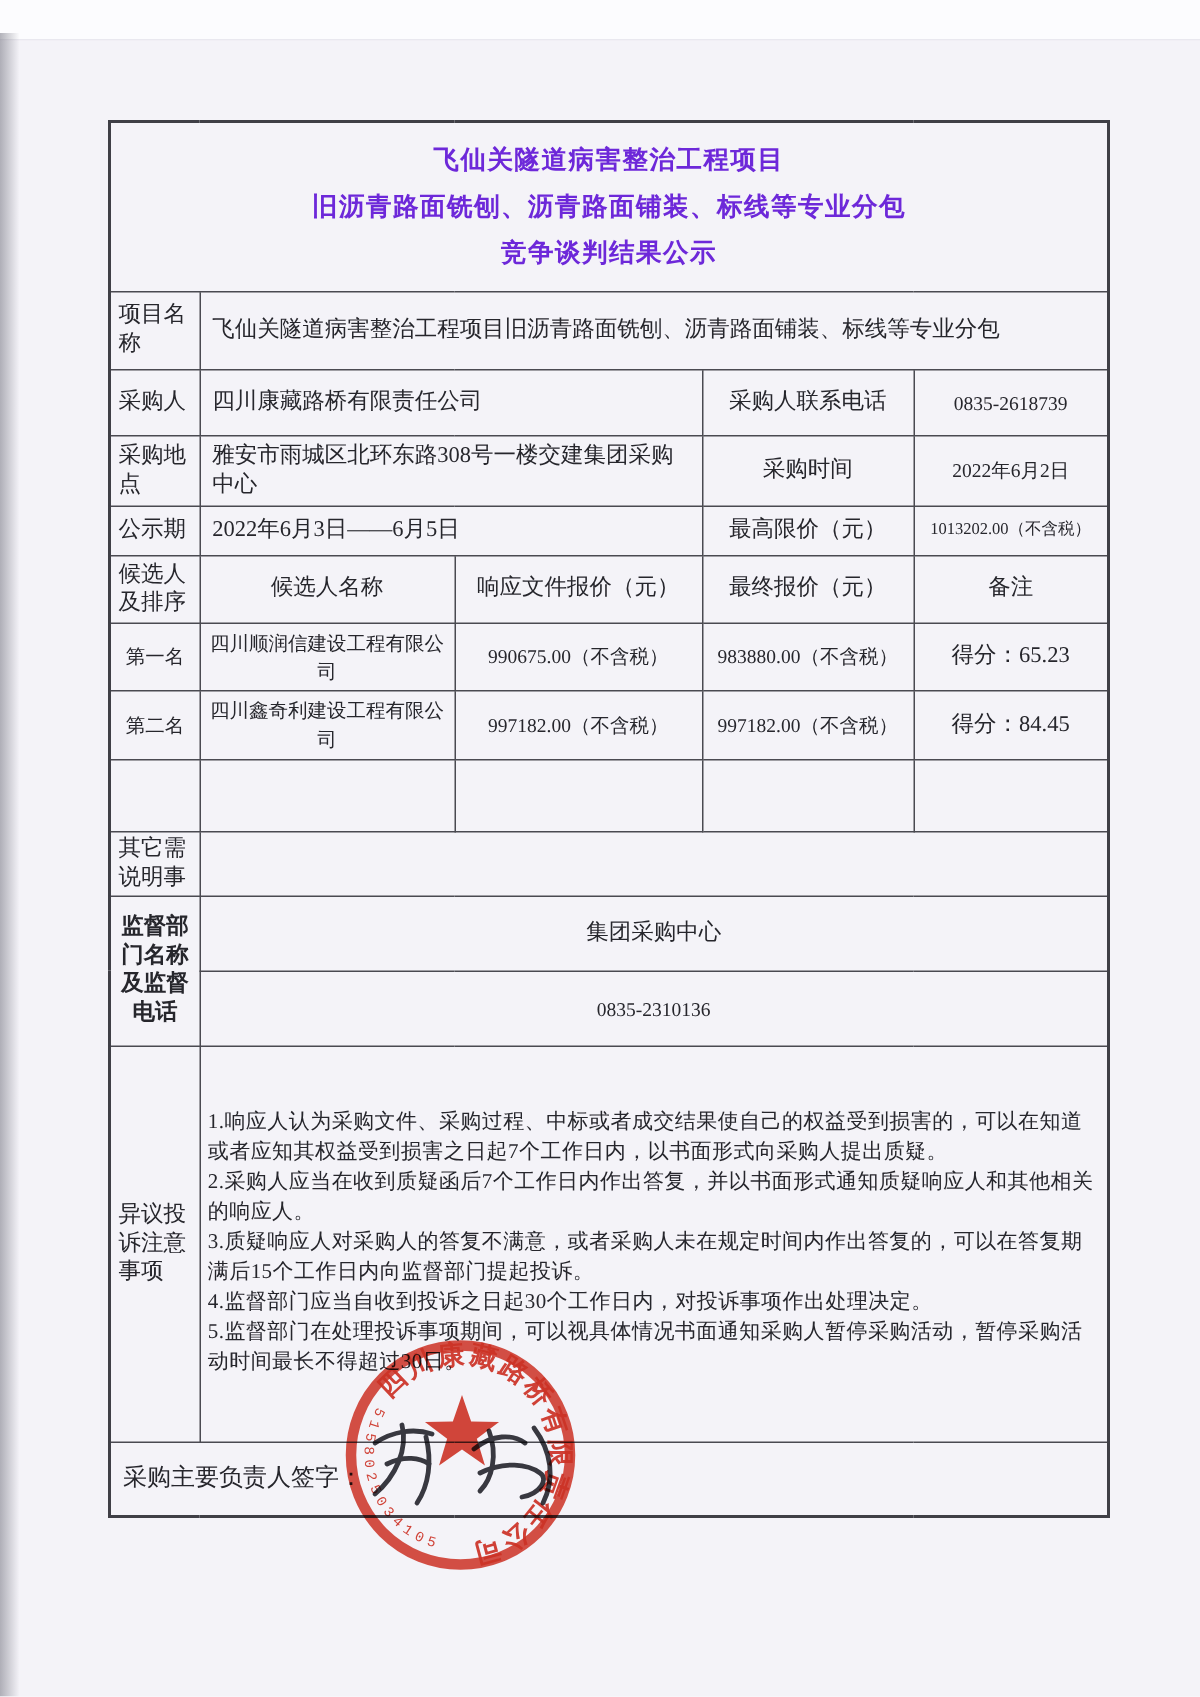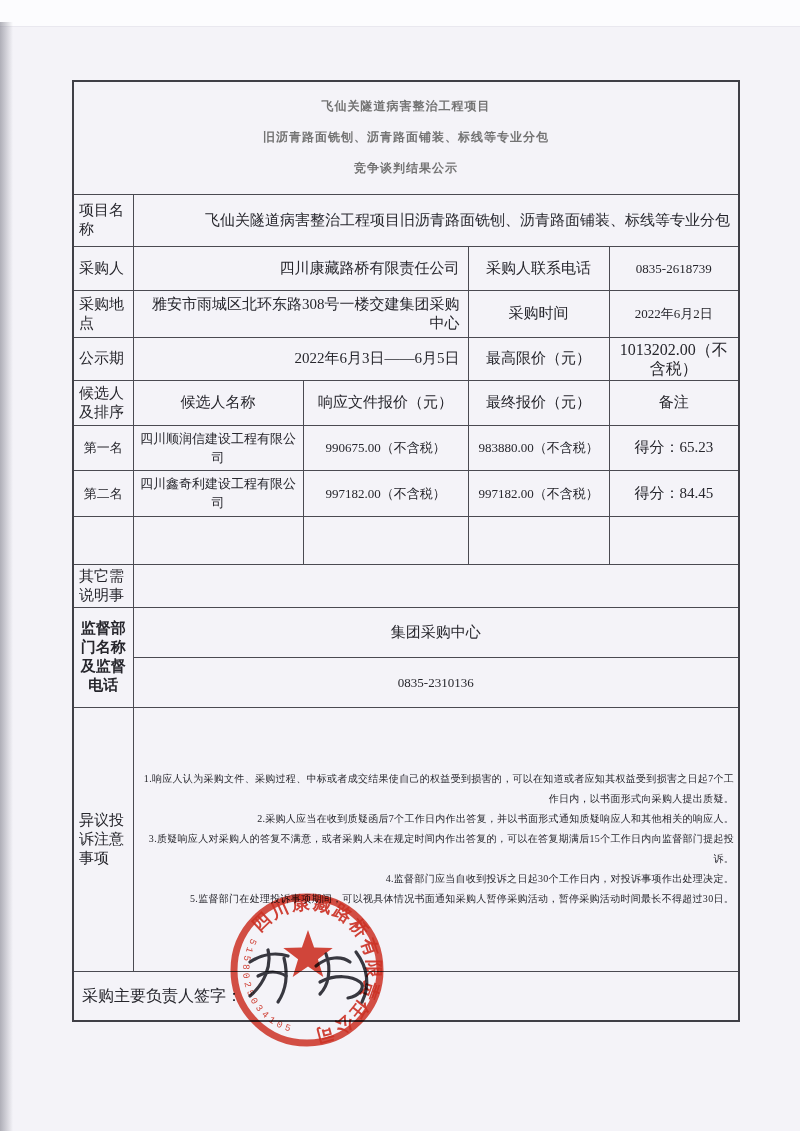--- a/index.html
+++ b/index.html
@@ -21,35 +21,35 @@
     border:1.5px solid #4a4a51;
     vertical-align:middle;
     word-break:break-all;
     font-size:15px;line-height:19px;
     padding:2px 5px;
   }
   table.doc{border:2px solid #3f3f46;}
   .title-cell{text-align:center;vertical-align:middle;padding:6px 0;}
   .title-cell div{
     font-family:"Liberation Sans", sans-serif;
-    font-weight:700;font-size:12px;line-height:31px;letter-spacing:1px;color:#737373;
+    font-weight:700;font-size:17px;line-height:31px;letter-spacing:1px;color:#6d28d9;
   }
   .lbl{text-align:left;padding:2px 5px;}
   .lbl-c{text-align:center;padding:2px 3px;font-weight:bold;}
-  .val-l{text-align:right;padding:2px 8px;}
+  .val-l{text-align:left;padding:2px 8px;}
   .val-c{text-align:center;}
-  .small{font-size:16px;font-family:Liberation Serif, serif;}
+  .small{font-size:11px;font-family:Liberation Serif, serif;}
   .mid{font-size:13px;}
   .hdr{text-align:center;font-size:15px;}
   .r-title{height:113px;}
   .r52{height:52px;} .r44{height:44px;} .r47{height:47px;} .r33{height:33px;}
   .r45{height:45px;} .r46{height:46px;} .r48{height:48px;} .r40{height:40px;}
   .r50{height:50px;}
   .r-obj{height:264px;}
-  .obj-text{font-size:10px;line-height:20px;letter-spacing:.3px;padding:4px 4px 4px 5px;text-align:right;}
+  .obj-text{font-size:14px;line-height:20px;letter-spacing:.3px;padding:4px 4px 4px 5px;text-align:left;}
   .sig-row-cell{text-align:left;padding-left:8px;font-size:16px;margin-left:28px;}
   svg.seal{position:absolute;left:197px;top:860px;mix-blend-mode:multiply;}
   svg.signature{position:absolute;left:228px;top:932px;mix-blend-mode:multiply;}
 </style>
 </head>
 <body>
 
 <div class="stage">
   <div class="top-edge"></div>
   <div class="left-edge"></div>

